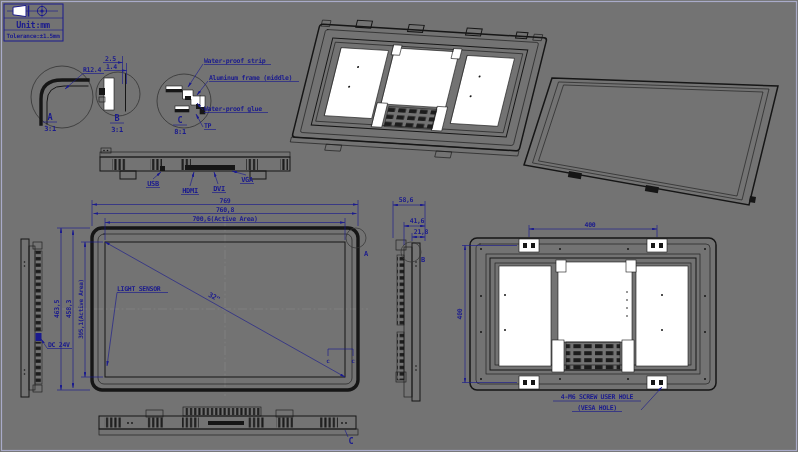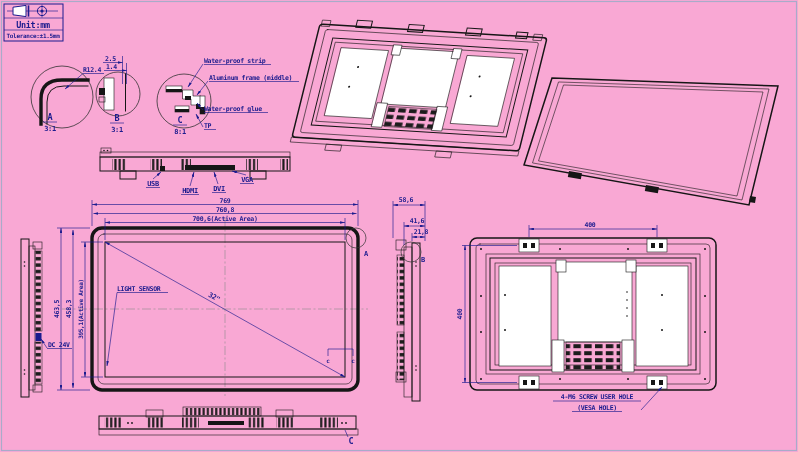--- a/index.html
+++ b/index.html
@@ -1,16 +1,16 @@
 <!DOCTYPE html>
 <html><head>
 <meta charset="utf-8">
 <style>
   html,body{margin:0;padding:0;background:#fff;}
-  #stage{position:relative;width:798px;height:452px;background:#f9a8d4;overflow:hidden;
+  #stage{position:relative;width:798px;height:452px;background:#737373;overflow:hidden;
          font-family:"DejaVu Sans Mono",monospace;text-align:center;}
   svg{position:absolute;left:0;top:0;}
   .k  {stroke:#161616;fill:none;stroke-width:1;stroke-linecap:square;}
   .k05{stroke-width:.6;} .k15{stroke-width:1.5;} .k25{stroke-width:2.6;} .k35{stroke-width:3.4;}
   .wf {fill:#fff;}
   .dk {fill:#161616;stroke:none;}
   .d  {stroke:#1b1b8e;stroke-width:.65;fill:none;}
   .t  {font:bold 7px "DejaVu Sans Mono",monospace;fill:#1b1b8e;letter-spacing:-0.3px;}
   .ts {font-size:6px;} .t65{font-size:6.5px;} .tb {font-size:8.5px;}
   .c  {stroke:#8a8a8a;stroke-width:.6;stroke-dasharray:9 2.5 2 2.5;fill:none;}

